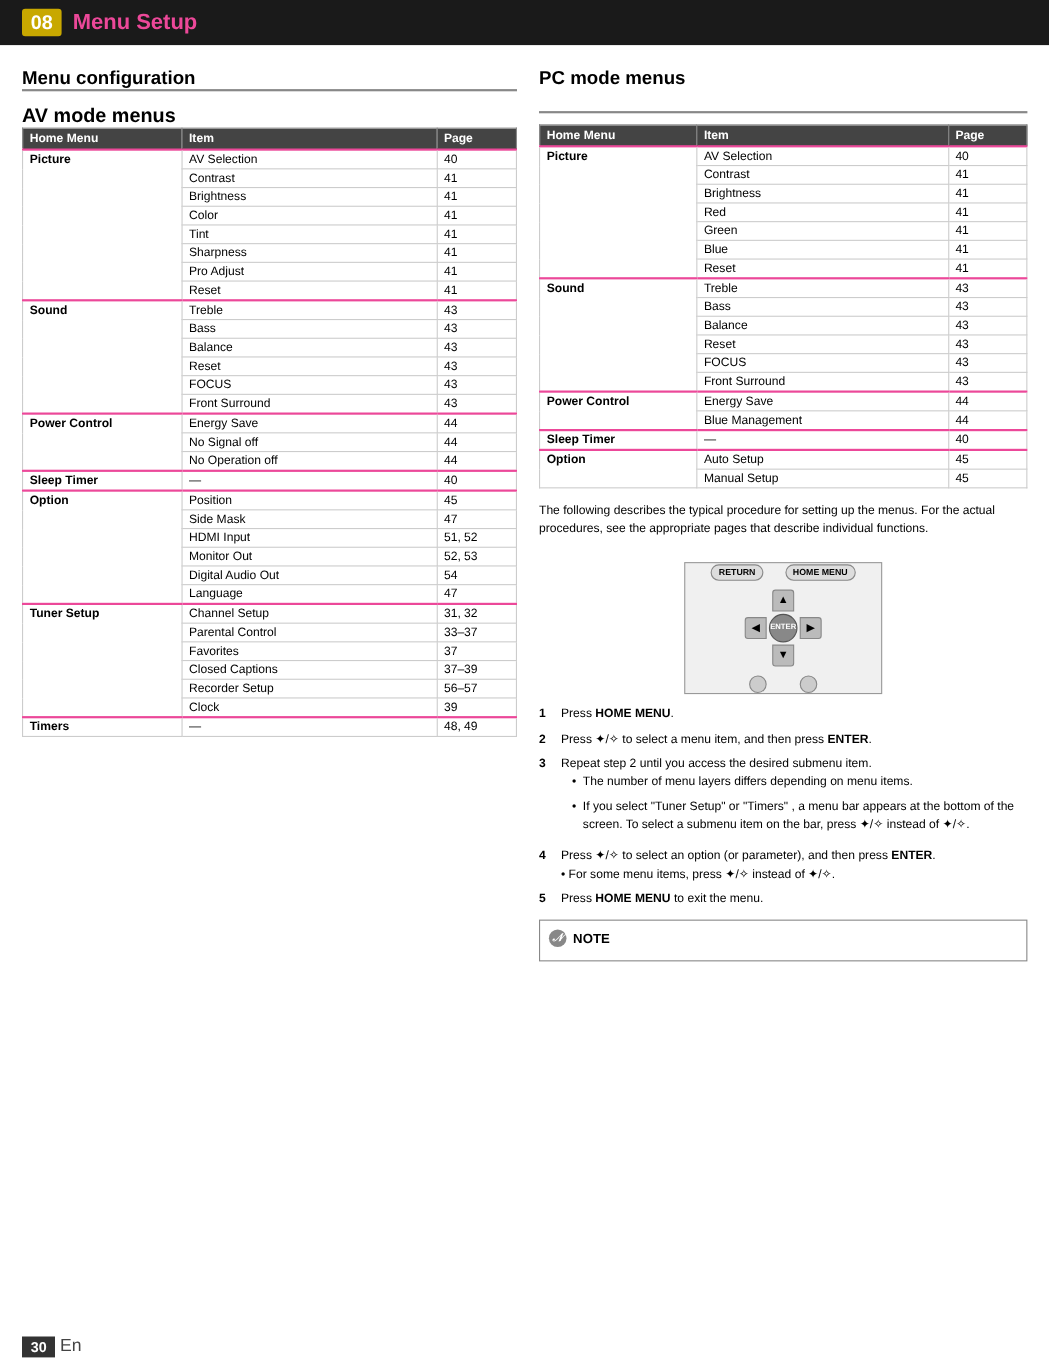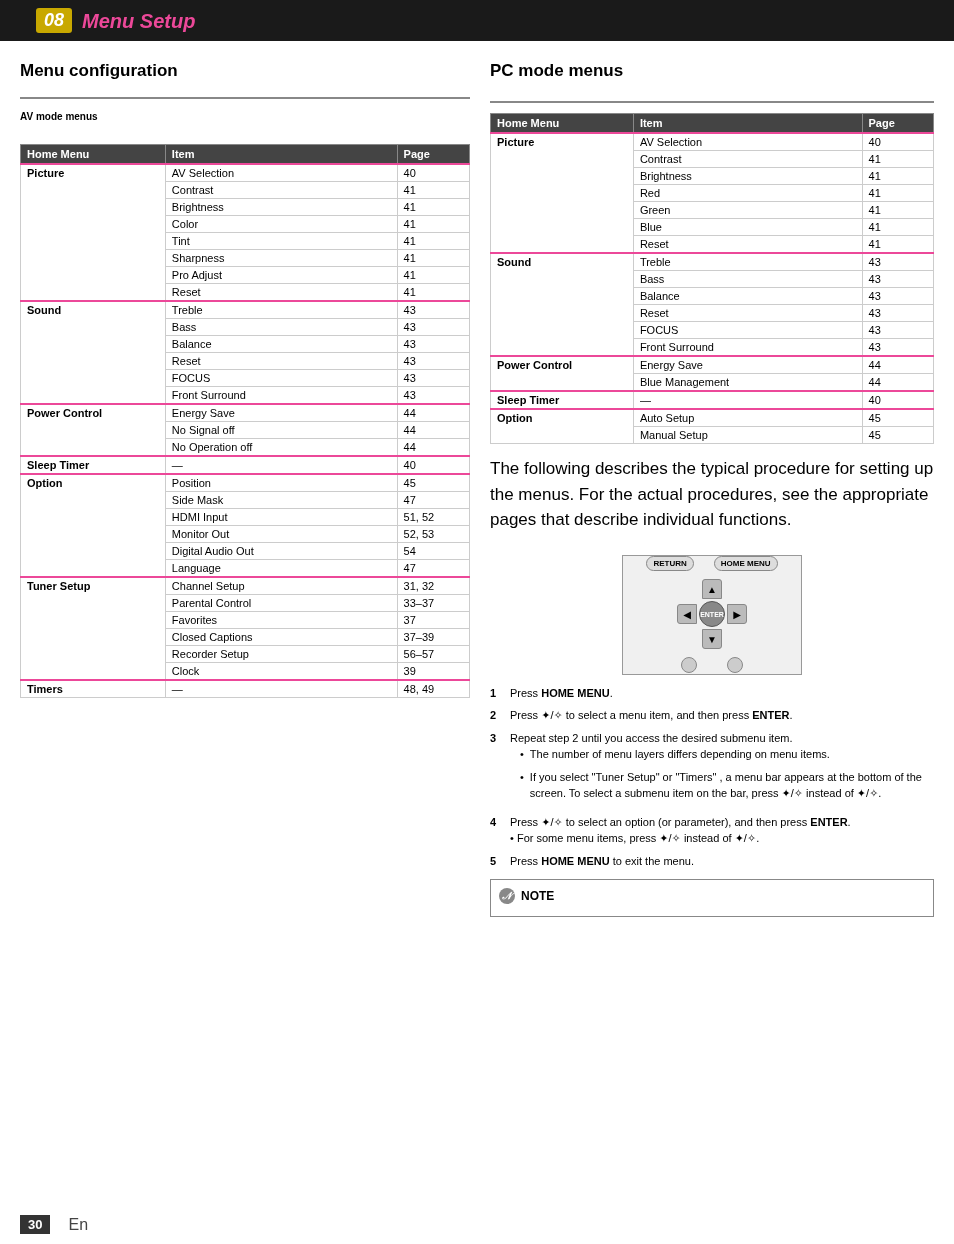--- a/index.html
+++ b/index.html
@@ -9,25 +9,24 @@
       background: #fff;
       width: 954px;
       min-height: 1244px;
       position: relative;
     }
 
     
     .page-header {
       background: #1a1a1a;
       color: #fff;
-      padding: 8px 36px;
-      display: flex;
-      align-items: flex-end;
+      padding: 8px 20px;
+      display: flex;
+      align-items: center;
       gap: 10px;
-      font-style: italic;
     }
     .chapter-num {
       background: #c8a800;
       color: #fff;
       font-size: 18px;
       font-weight: bold;
       padding: 2px 8px;
       border-radius: 3px;
     }
     .chapter-title {
@@ -49,28 +48,28 @@
 
     .right-column {
       flex: 1;
     }
 
     
     .section-title {
       font-size: 17px;
       font-weight: bold;
       border-bottom: 2px solid #888;
-      padding-bottom: 16px;
+      padding-bottom: 0;
       margin-bottom: 12px;
     }
 
     .subsection-title {
-      font-size: 10px;
-      font-weight: bold;
-      margin-bottom: 22px;
+      font-size: 18px;
+      font-weight: bold;
+      margin-bottom: 0;
     }
 
     
     .menu-table {
       width: 100%;
       border-collapse: collapse;
       margin-bottom: 12px;
       font-size: 11px;
     }
 
@@ -205,21 +204,21 @@
     
     .menu-ops-title {
       font-size: 17px;
       font-weight: bold;
       border-bottom: 2px solid #888;
       padding-bottom: 20px;
       margin-bottom: 10px;
     }
 
     .menu-ops-desc {
-      font-size: 17px;
+      font-size: 11px;
       line-height: 1.5;
       margin-bottom: 22px;
     }
 
     .steps-list {
       list-style: none;
       padding: 0;
     }
 
     .steps-list li {
@@ -281,22 +280,22 @@
       font-size: 11px;
       line-height: 1.5;
     }
 
     
     .page-footer {
       position: absolute;
       bottom: 10px;
       left: 20px;
       display: flex;
-      align-items: flex-end;
-      gap: 18px;
+      align-items: flex-start;
+      gap: 4px;
     }
 
     .page-num-box {
       background: #333;
       color: #fff;
       padding: 2px 8px;
       font-weight: bold;
       font-size: 13px;
     }
 

